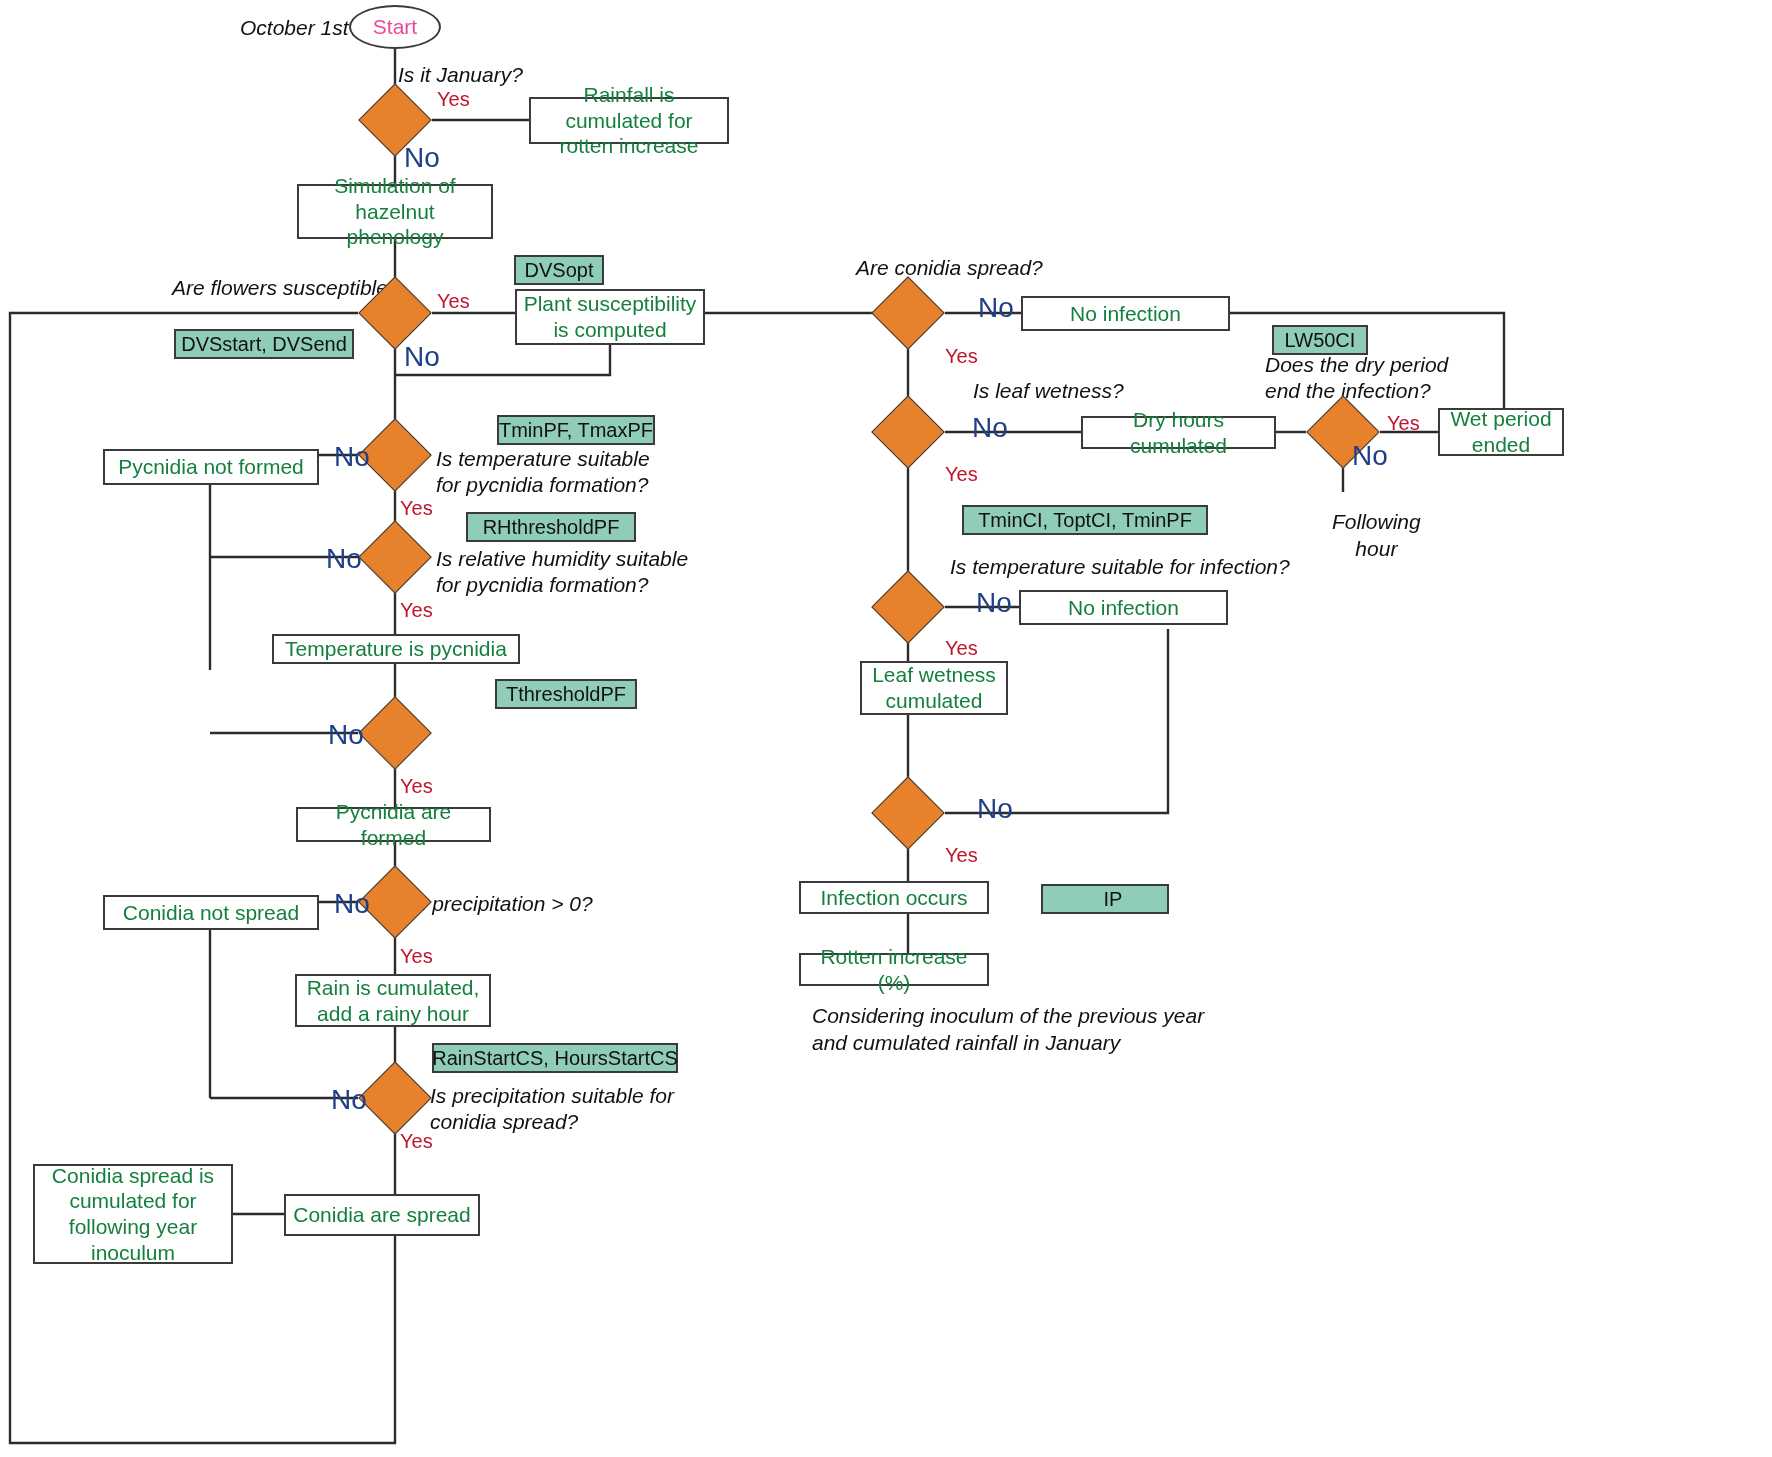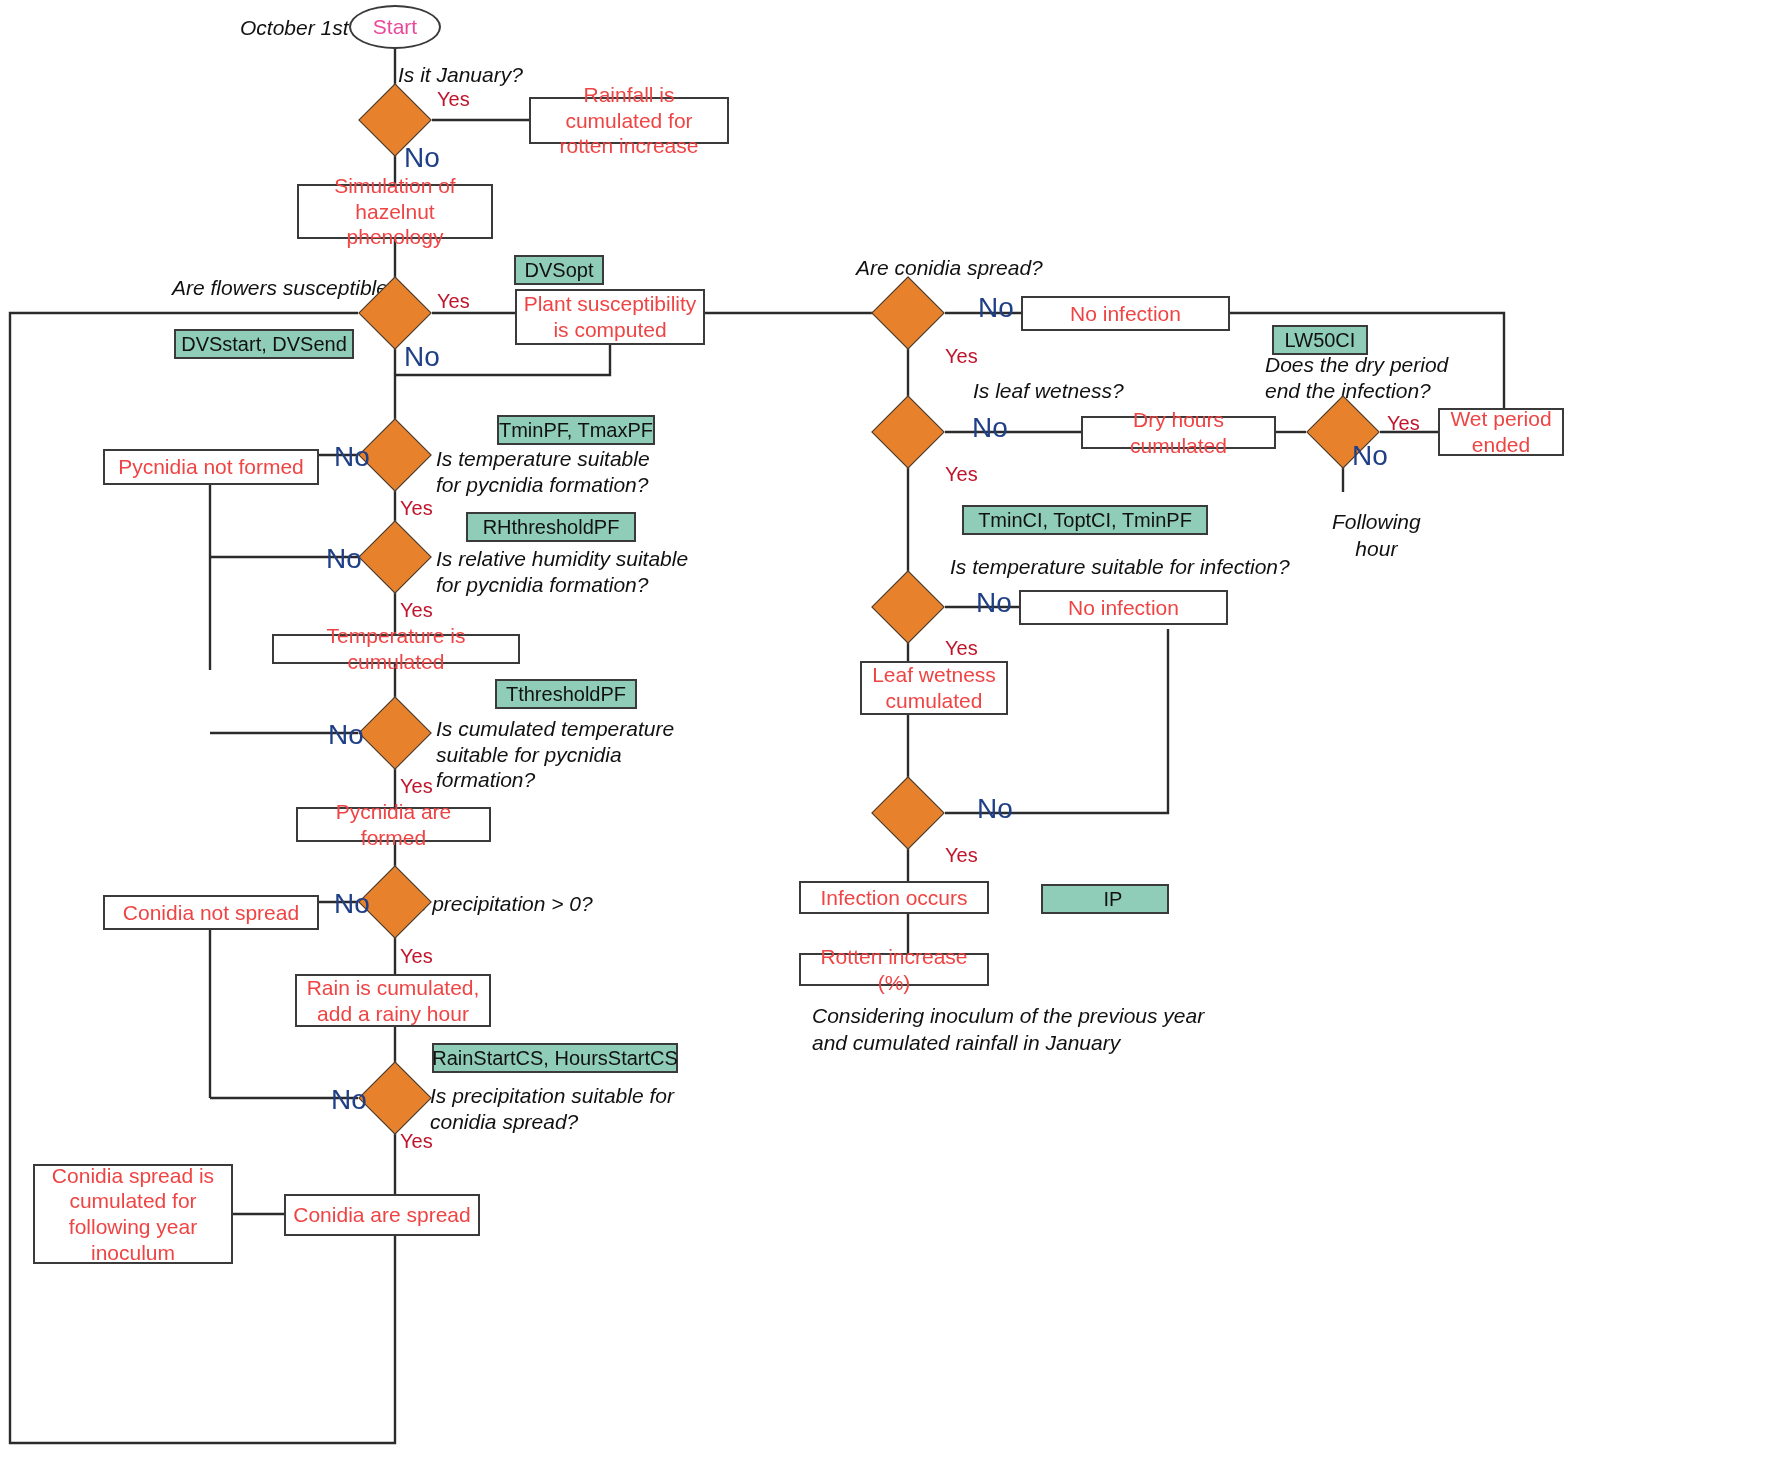--- a/index.html
+++ b/index.html
@@ -13,21 +13,21 @@
   svg#wires{position:absolute;left:0;top:0;width:1772px;height:1457px;pointer-events:none;}
 
   
   .node{position:absolute;box-sizing:border-box;}
 
   .proc{
     background:#ffffff;
     border:2px solid #3a3a3a;
     display:flex;align-items:center;justify-content:center;
     text-align:center;
-    font-size:21px;color:#ef4444;
+    font-size:21px;color:#15803d;
     line-height:1.22;
     padding:2px 6px;
   }
 
   .term{
     background:#ffffff;
     border:2px solid #3a3a3a;
     border-radius:50%;
     display:flex;align-items:center;justify-content:center;
     font-size:21px;color:#ec4899;
@@ -194,27 +194,24 @@
   <div class="yes" style="left:400px;top:497px;">Yes</div>
 
   <div class="node param" style="left:466px;top:512px;width:170px;height:30px;">RHthresholdPF</div>
 
   <div class="qlabel" style="left:436px;top:546px;">Is relative humidity suitable
 for pycnidia formation?</div>
   <div class="node dec" style="left:369px;top:531px;width:52px;height:52px;"></div>
   <div class="no" style="left:326px;top:543px;">No</div>
   <div class="yes" style="left:400px;top:599px;">Yes</div>
 
-  <div class="node proc" style="left:272px;top:634px;width:248px;height:30px;">Temperature is cumulated</div>
+  <div class="node proc" style="left:272px;top:634px;width:248px;height:30px;">Temperature is pycnidia</div>
 
   <div class="node param" style="left:495px;top:679px;width:142px;height:30px;">TthresholdPF</div>
 
-  <div class="qlabel" style="left:436px;top:716px;">Is cumulated temperature
-suitable for pycnidia
-formation?</div>
   <div class="node dec" style="left:369px;top:707px;width:52px;height:52px;"></div>
   <div class="no" style="left:328px;top:719px;">No</div>
   <div class="yes" style="left:400px;top:775px;">Yes</div>
 
   <div class="node proc" style="left:296px;top:807px;width:195px;height:35px;">Pycnidia are formed</div>
 
   <div class="node proc" style="left:103px;top:895px;width:216px;height:35px;">Conidia not spread</div>
 
   <div class="qlabel" style="left:410px;top:891px;">Is precipitation &gt; 0?</div>
   <div class="node dec" style="left:369px;top:876px;width:52px;height:52px;"></div>

